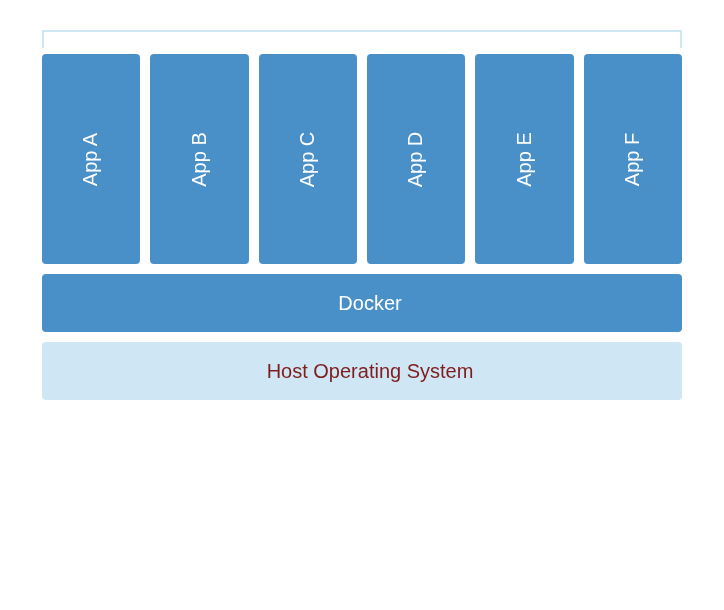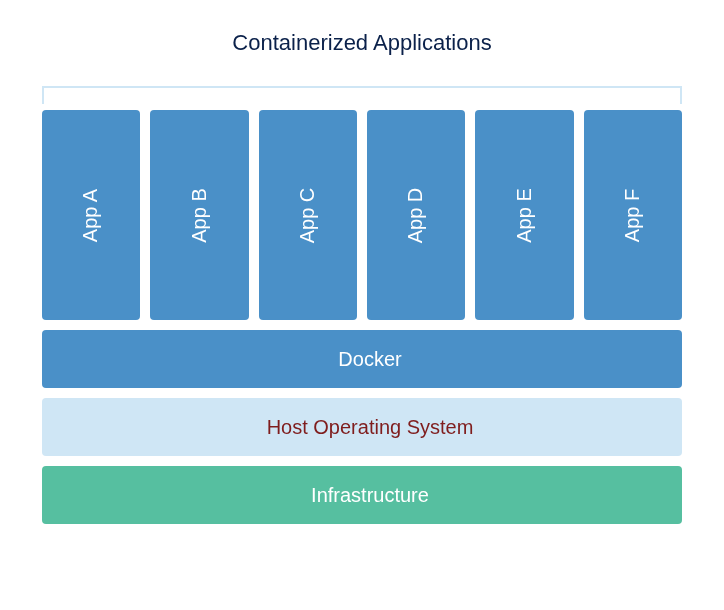--- a/index.html
+++ b/index.html
@@ -73,21 +73,20 @@
     }
     .layer-infra {
       background: #56bfa0;
       color: #ffffff;
     }
   </style>
 </head>
 <body>
 
 <div class="diagram">
-  <div class="title">Containerized Applications</div>
 
   <div class="stack">
     <div class="bracket"></div>
 
     <div class="apps-row">
       <div class="app-box">
         <span class="app-label">App A</span>
       </div>
       <div class="app-box">
         <span class="app-label">App B</span>
@@ -107,17 +106,14 @@
     </div>
 
     <div class="layer layer-docker">
       <span>Docker</span>
     </div>
 
     <div class="layer layer-host">
       <span>Host Operating System</span>
     </div>
 
-    <div class="layer layer-infra">
-      <span>Infrastructure</span>
-    </div>
   </div>
 </div>
 
 </body></html>

